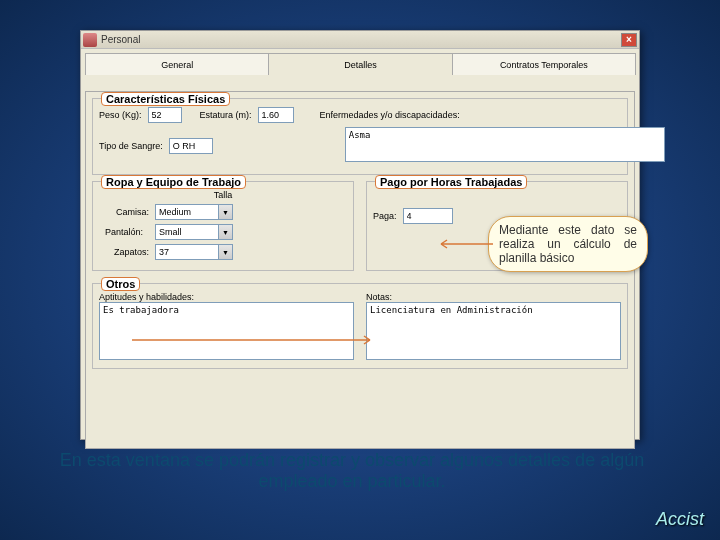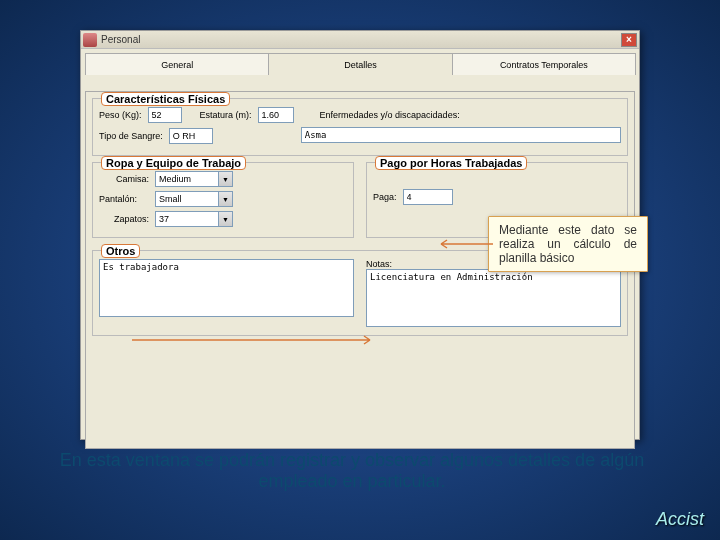--- a/index.html
+++ b/index.html
@@ -59,24 +59,24 @@
   width: 14px; background: linear-gradient(#e6e6e6,#ccc);
   border: 1px solid #7f9db9; border-left: none;
   display: flex; align-items: center; justify-content: center; font-size: 7px;
 }
 .two-col { display: flex; gap: 12px; }
 .col { flex: 1; }
 .textarea {
   background: #fff; border: 1px solid #7f9db9; font-size: 9px;
   padding: 2px 3px; width: 100%; height: 58px; resize: none;
 }
-.small-textarea { height: 16px; }
+.small-textarea { height: 35px; margin-left: 44px; }
 .callout {
   position: absolute; background: #fffde8; border: 1px solid #d8a050;
-  border-radius: 1px; padding: 6px 10px; font-size: 12px; color: #333;
+  border-radius: 22px; padding: 6px 10px; font-size: 12px; color: #333;
   box-shadow: 1px 1px 4px rgba(0,0,0,0.3);
   text-align: justify;
 }
 .caption {
   position: absolute; left: 0; right: 16px; bottom: 48px;
   text-align: center; color: #0c4a6e; font-size: 18px; padding: 0 40px;
 }
 .logo {
   position: absolute; right: 16px; bottom: 10px;
   font-style: italic; font-weight: normal; color: #aee; font-size: 18px;
@@ -120,29 +120,32 @@
         <input class="inp" style="width: 44px;" value="O RH">
         <div style="flex:1; margin-left:82px">
           <textarea class="textarea small-textarea" style="">Asma</textarea>
         </div>
       </div>
     </div>
 
     <div class="two-col">
       <div class="group col">
         <span class="group-label">Ropa y Equipo de Trabajo</span>
+        <div class="row" style="justify-content:center">
+            <span class="lbl">Talla</span>
+          </div>
         <div class="row">
           <span class="lbl" style="width:50px;text-align:right">Camisa:</span>
           <div class="select-wrap">
             <input class="inp" style="width: 64px;" value="Medium">
             <span class="select-btn">▼</span>
           </div>
         </div>
         <div class="row">
-          <span class="lbl" style="width:50px;text-align:left">Pantalón:</span>
+          <span class="lbl" style="width:50px;text-align:center">Pantalón:</span>
           <div class="select-wrap">
             <input class="inp" style="width: 64px;" value="Small">
             <span class="select-btn">▼</span>
           </div>
         </div>
         <div class="row">
           <span class="lbl" style="width:50px;text-align:right">Zapatos:</span>
           <div class="select-wrap">
             <input class="inp" style="width: 64px;" value="37">
             <span class="select-btn">▼</span>
@@ -155,20 +158,21 @@
           <span class="lbl">Paga:</span>
           <input class="inp" style="width: 50px;" value="4">
         </div>
       </div>
     </div>
 
     <div class="group" style="margin-top:6px">
       <span class="group-label">Otros</span>
       <div class="two-col">
         <div class="col">
+          <div class="lbl">Aptitudes y habilidades:</div>
           <textarea class="textarea" style="">Es trabajadora</textarea>
         </div>
         <div class="col">
           <div class="lbl">Notas:</div>
           <textarea class="textarea" style="">Licenciatura en Administración</textarea>
         </div>
       </div>
     </div>
 
   </div>

